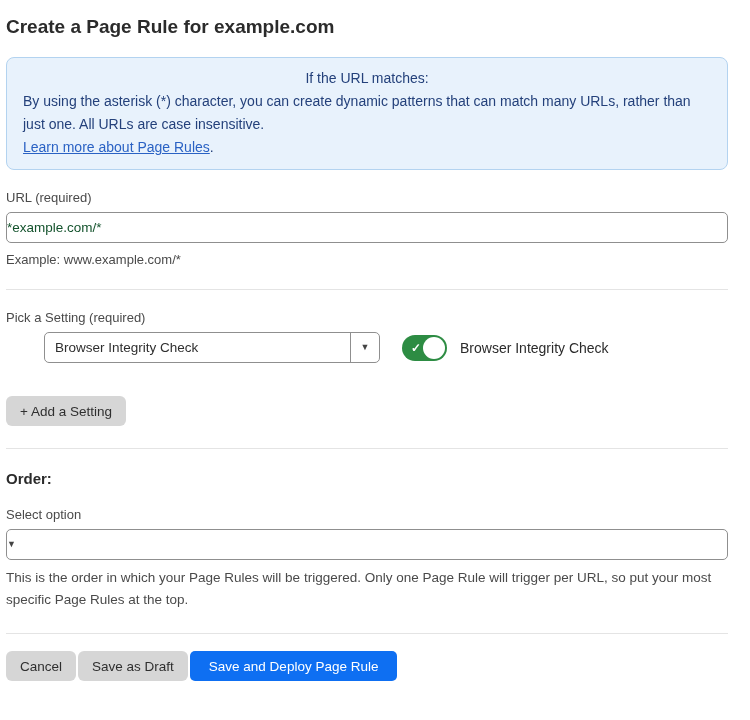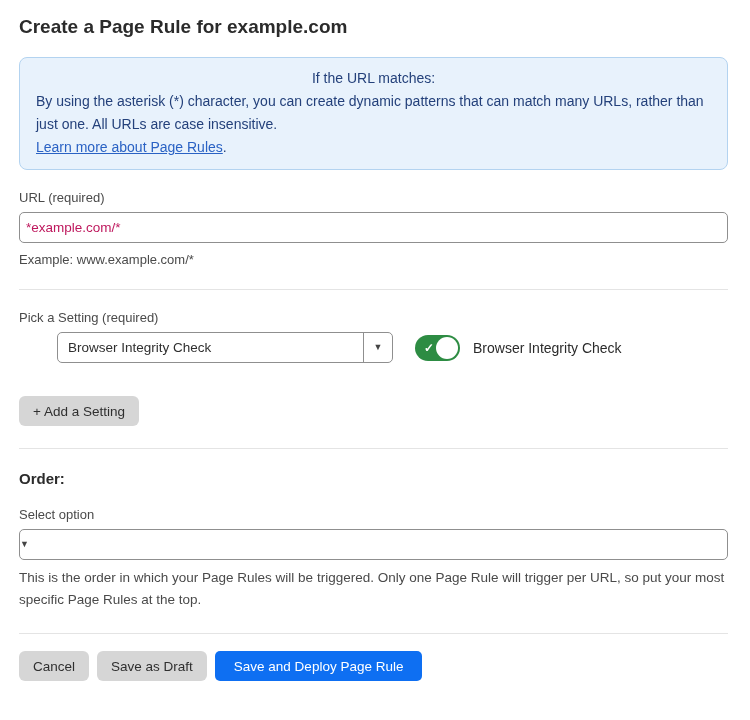--- a/index.html
+++ b/index.html
@@ -4,21 +4,21 @@
 <style>
   * { box-sizing: border-box; }
   html, body { margin: 0; padding: 0; }
   body {
     width: 750px; height: 720px;
     background: #ffffff;
     font-family: "Liberation Sans", sans-serif;
     color: #2b2b2b;
     overflow: hidden;
   }
-  .container { margin: 0 22px 0 19px; }
+  .container { margin: 0 22px 0 6px; }
 
   .page-title {
     font-size: 19px; font-weight: 700;
     margin: 16px 0 0 0; color: #2b2b2b;
   }
 
   .info-box {
     margin-top: 19px;
     background: var(--info-bg, #e8f2fc);
     border: 1px solid var(--info-border, #b3d3f0);
@@ -31,22 +31,22 @@
   .info-link { color: var(--link-blue, #2a62c4); text-decoration: underline; cursor: pointer; }
 
   .field-label {
     display: block;
     font-size: 13px; color: #4a4a4a;
     margin: 20px 0 7px 0;
   }
   .text-input {
     width: 100%; height: 31px;
     border: 1px solid #8f8f8f; border-radius: 5px;
-    padding: 0 6px;
-    font-family: inherit; font-size: 13.5px; color: #be185d;
+    padding: 0 0;
+    font-family: inherit; font-size: 13.5px; color: #14532d;
     background: #fff;
   }
   .hint { font-size: 13px; color: #4a4a4a; margin-top: 9px; }
 
   .divider { border: none; border-top: 1px solid #e4e4e4; margin: 22px 0 0 0; }
 
   .section-heading { font-size: 15px; font-weight: 700; margin: 21px 0 0 0; color: #2b2b2b; }
 
   .setting-row { display: flex; align-items: center; padding-left: 38px; }
 
@@ -95,21 +95,21 @@
   }
   .btn-gray { background: #d6d6d6; color: #2f2f2f; border-radius: 6px; }
   .btn-blue { background: var(--accent-blue, #0e6ff2); color: #ffffff; padding: 0 19px; }
   .add-setting-btn { margin-top: 33px; }
 
   .help-text {
     font-size: 13.5px; color: #4a4a4a;
     line-height: 22px; margin-top: 7px;
   }
 
-  .footer { display: flex; gap: 8px; margin-top: 17px; }
+  .footer { display: flex; gap: 2px; margin-top: 17px; }
 </style>
 </head>
 <body>
 
 <div class="container">
 
   <h1 class="page-title">Create a Page Rule for example.com</h1>
 
   <div class="info-box">
     <div class="info-heading">If the URL matches:</div>

